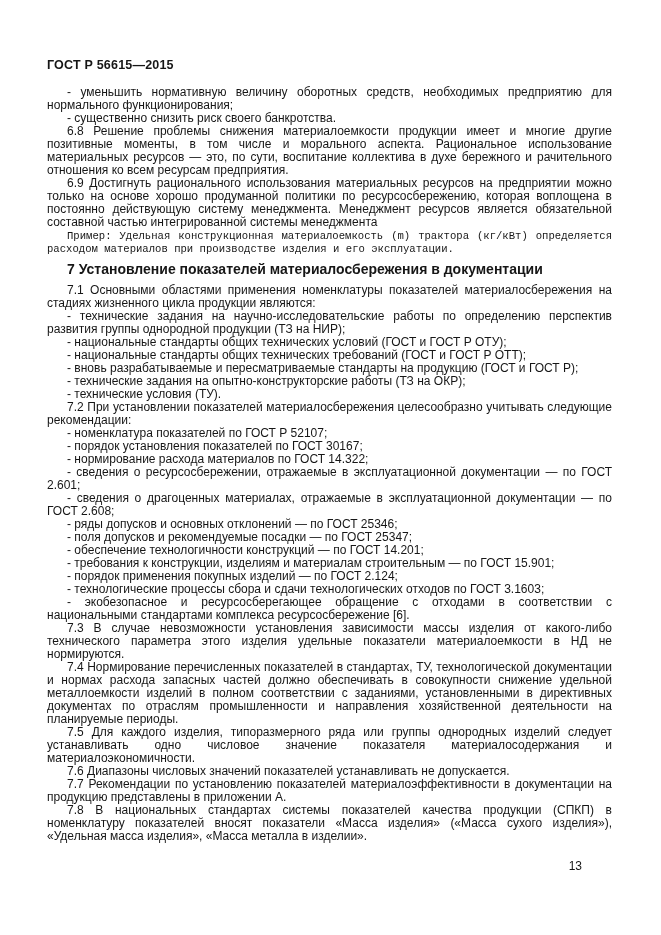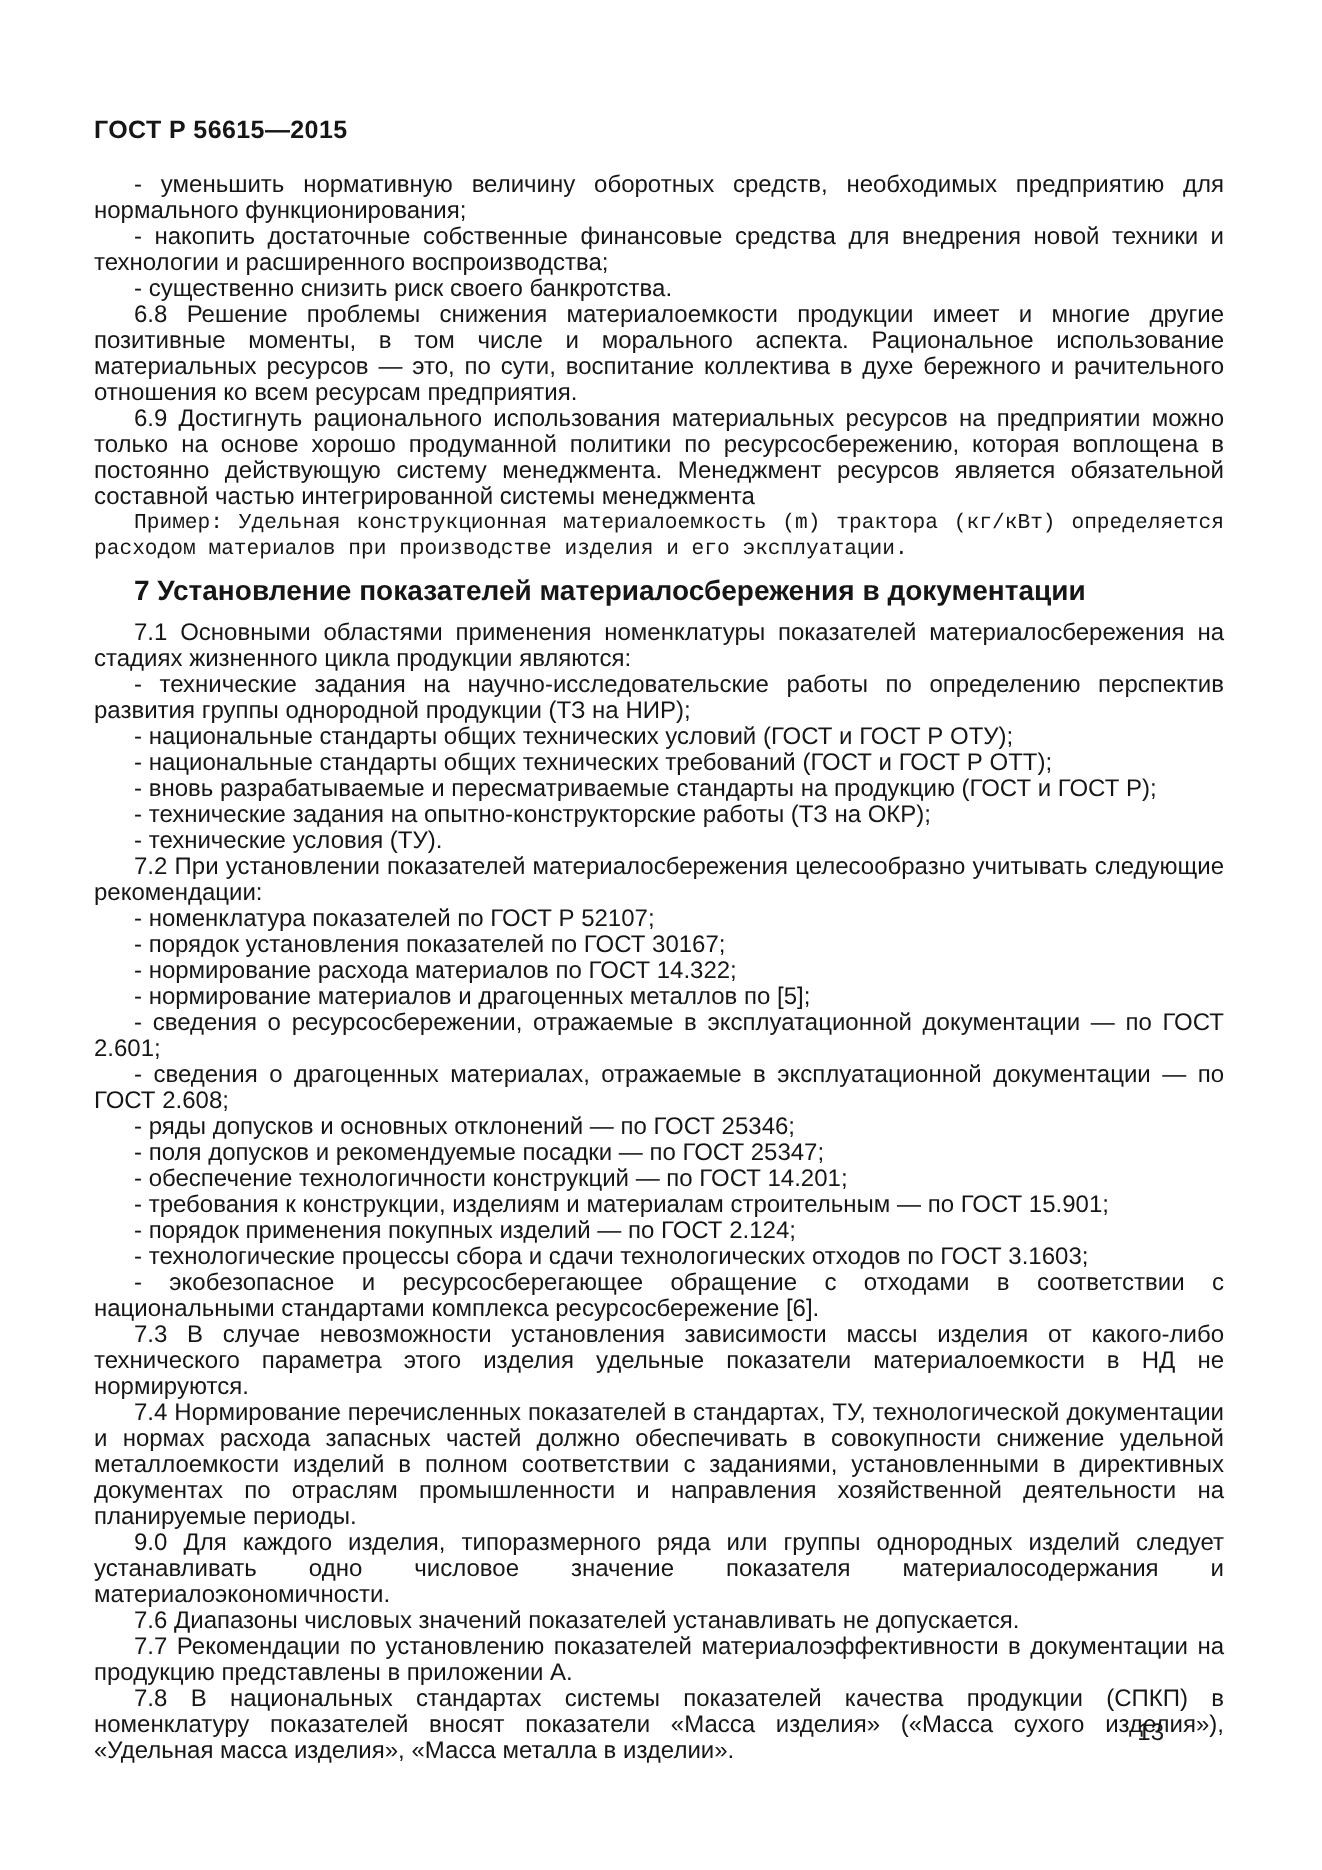--- a/index.html
+++ b/index.html
@@ -61,48 +61,46 @@
     font-size: 12px;
   }
 </style>
 </head>
 <body>
 
 <div class="page-header">ГОСТ Р 56615—2015</div>
 
 <div class="content">
   <p>- уменьшить нормативную величину оборотных средств, необходимых предприятию для нормального функционирования;</p>
-  <p>- накопить достаточные собственные финансовые средства для внедрения новой техники и технологии и расширенного воспроизводства;</p>
   <p>- существенно снизить риск своего банкротства.</p>
   <p>6.8 Решение проблемы снижения материалоемкости продукции имеет и многие другие позитивные моменты, в том числе и морального аспекта. Рациональное использование материальных ресурсов — это, по сути, воспитание коллектива в духе бережного и рачительного отношения ко всем ресурсам предприятия.</p>
   <p>6.9 Достигнуть рационального использования материальных ресурсов на предприятии можно только на основе хорошо продуманной политики по ресурсосбережению, которая воплощена в постоянно действующую систему менеджмента. Менеджмент ресурсов является обязательной составной частью интегрированной системы менеджмента</p>
   <p class="example-note">Пример: Удельная конструкционная материалоемкость (m) трактора (кг/кВт) определяется расходом материалов при производстве изделия и его эксплуатации.</p>
   <p class="section-heading">7 Установление показателей материалосбережения в документации</p>
   <p>7.1 Основными областями применения номенклатуры показателей материалосбережения на стадиях жизненного цикла продукции являются:</p>
   <p>- технические задания на научно-исследовательские работы по определению перспектив развития группы однородной продукции (ТЗ на НИР);</p>
   <p>- национальные стандарты общих технических условий (ГОСТ и ГОСТ Р ОТУ);</p>
   <p>- национальные стандарты общих технических требований (ГОСТ и ГОСТ Р ОТТ);</p>
   <p>- вновь разрабатываемые и пересматриваемые стандарты на продукцию (ГОСТ и ГОСТ Р);</p>
   <p>- технические задания на опытно-конструкторские работы (ТЗ на ОКР);</p>
   <p>- технические условия (ТУ).</p>
   <p>7.2 При установлении показателей материалосбережения целесообразно учитывать следующие рекомендации:</p>
   <p>- номенклатура показателей по ГОСТ Р 52107;</p>
   <p>- порядок установления показателей по ГОСТ 30167;</p>
   <p>- нормирование расхода материалов по ГОСТ 14.322;</p>
-  <p>- нормирование материалов и драгоценных металлов по [5];</p>
   <p>- сведения о ресурсосбережении, отражаемые в эксплуатационной документации — по ГОСТ 2.601;</p>
   <p>- сведения о драгоценных материалах, отражаемые в эксплуатационной документации — по ГОСТ 2.608;</p>
   <p>- ряды допусков и основных отклонений — по ГОСТ 25346;</p>
   <p>- поля допусков и рекомендуемые посадки — по ГОСТ 25347;</p>
   <p>- обеспечение технологичности конструкций — по ГОСТ 14.201;</p>
   <p>- требования к конструкции, изделиям и материалам строительным — по ГОСТ 15.901;</p>
   <p>- порядок применения покупных изделий — по ГОСТ 2.124;</p>
   <p>- технологические процессы сбора и сдачи технологических отходов по ГОСТ 3.1603;</p>
   <p>- экобезопасное и ресурсосберегающее обращение с отходами в соответствии с национальными стандартами комплекса ресурсосбережение [6].</p>
   <p>7.3 В случае невозможности установления зависимости массы изделия от какого-либо технического параметра этого изделия удельные показатели материалоемкости в НД не нормируются.</p>
   <p>7.4 Нормирование перечисленных показателей в стандартах, ТУ, технологической документации и нормах расхода запасных частей должно обеспечивать в совокупности снижение удельной металлоемкости изделий в полном соответствии с заданиями, установленными в директивных документах по отраслям промышленности и направления хозяйственной деятельности на планируемые периоды.</p>
-  <p>9.0 Для каждого изделия, типоразмерного ряда или группы однородных изделий следует устанавливать одно числовое значение показателя материалосодержания и материалоэкономичности.</p>
+  <p>7.5 Для каждого изделия, типоразмерного ряда или группы однородных изделий следует устанавливать одно числовое значение показателя материалосодержания и материалоэкономичности.</p>
   <p>7.6 Диапазоны числовых значений показателей устанавливать не допускается.</p>
   <p>7.7 Рекомендации по установлению показателей материалоэффективности в документации на продукцию представлены в приложении А.</p>
   <p>7.8 В национальных стандартах системы показателей качества продукции (СПКП) в номенклатуру показателей вносят показатели «Масса изделия» («Масса сухого изделия»), «Удельная масса изделия», «Масса металла в изделии».</p>
 </div>
 
 <div class="page-number">13</div>
 
 </body></html>

